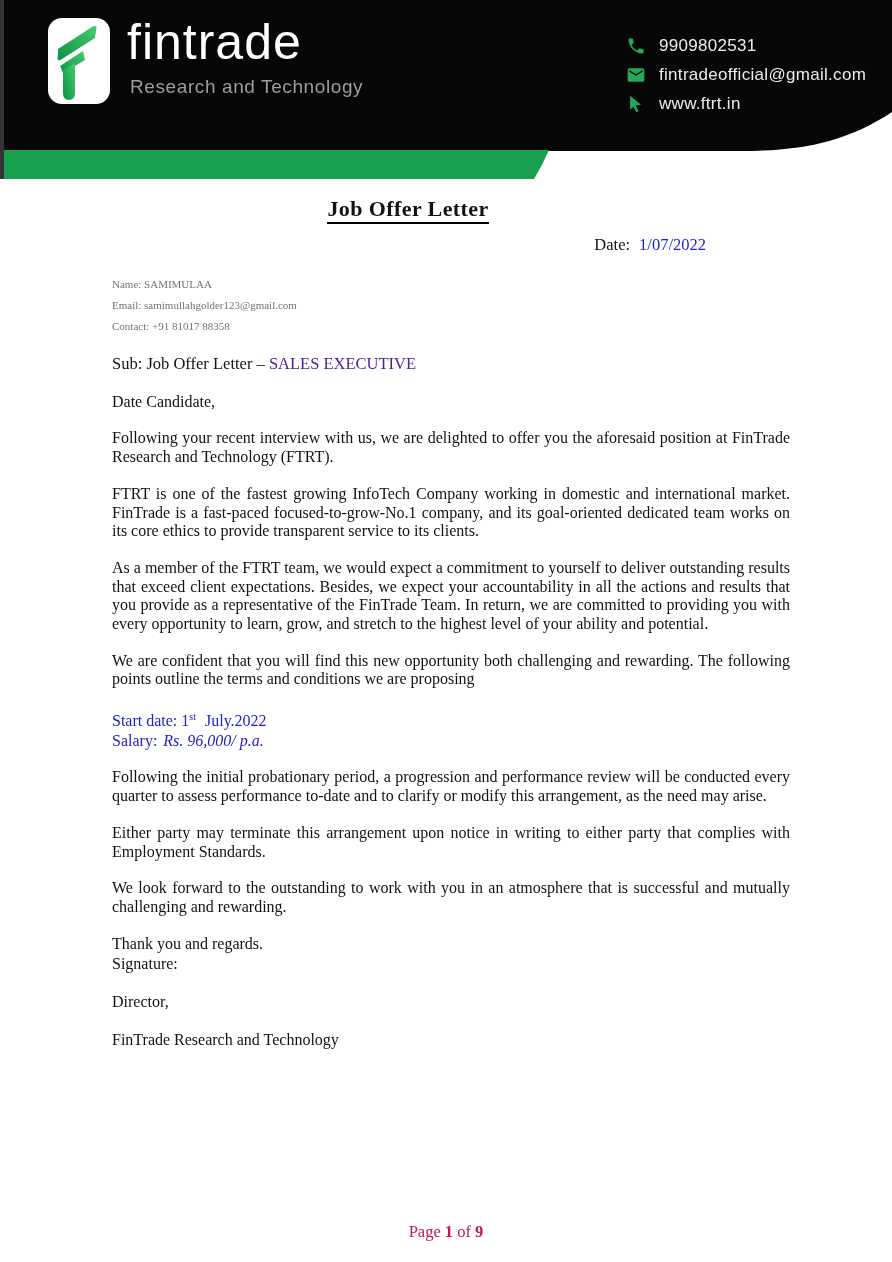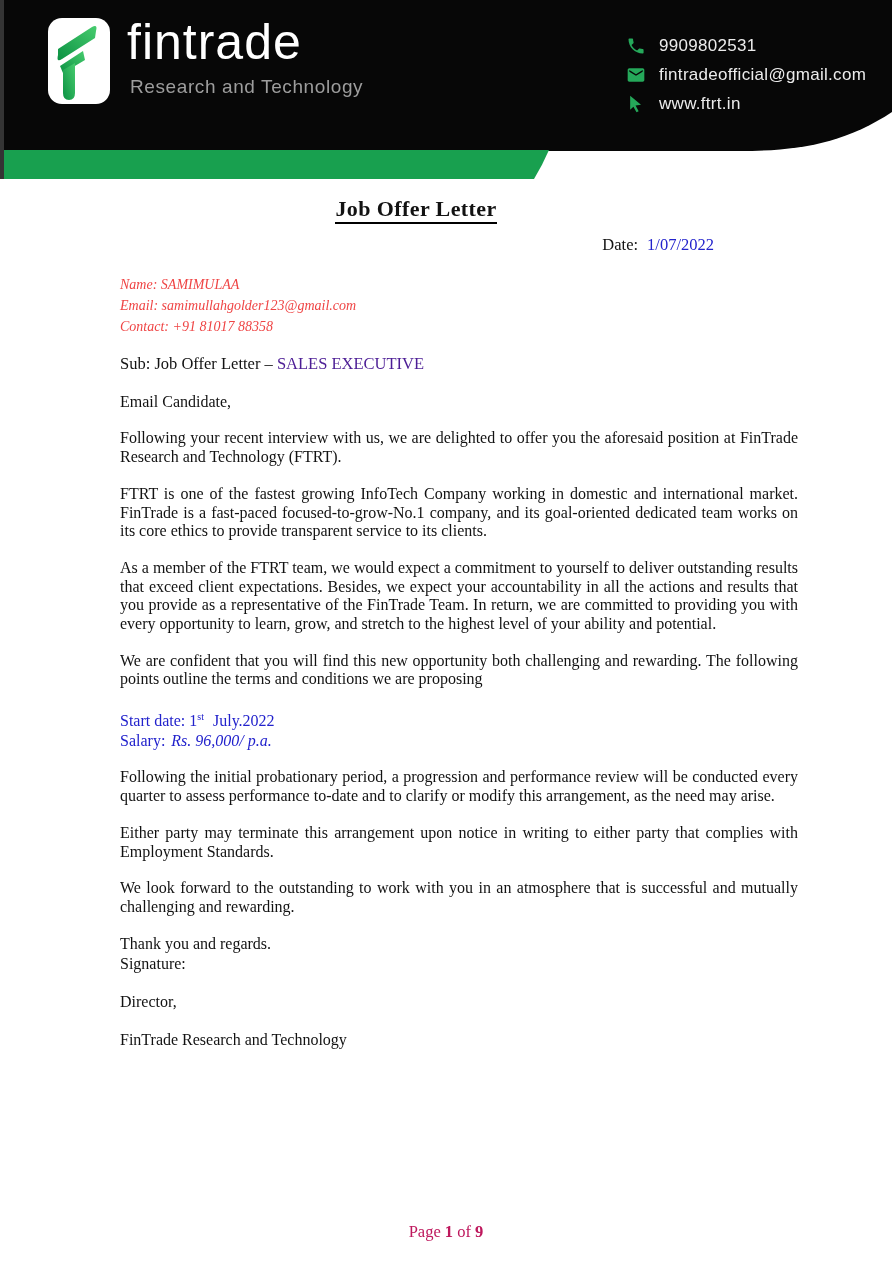--- a/index.html
+++ b/index.html
@@ -25,31 +25,31 @@
     position:absolute;top:76px;left:130px;
     font-family:"Liberation Sans",sans-serif;
     font-size:19px;color:#9d9d9d;letter-spacing:0.6px;
   }
   .contact-block{position:absolute;top:36px;left:626px;width:260px;
     font-family:"Liberation Sans",sans-serif;}
   .contact-row{display:flex;align-items:center;margin-bottom:9px;}
   .contact-row .cicon{width:20px;height:20px;margin-right:13px;flex:0 0 20px;}
   .contact-row .ctext{color:#ececec;font-size:17px;letter-spacing:0.3px;}
   
-  .doc{position:absolute;top:180px;left:12px;width:808px;}
+  .doc{position:absolute;top:180px;left:4px;width:808px;}
   .title-row{text-align:center;margin-top:16px;}
   .title-text{
     font-size:22px;font-weight:bold;letter-spacing:0.4px;
     border-bottom:2px solid #000;padding-bottom:1px;
   }
   .date-row{
     text-align:right;margin:13px 106px 0 0;font-size:16.5px;
   }
   .date-value{color:#2222cc;margin-left:9px;}
-  .candidate{margin:19px 0 0 108px;color:#ef4444;font-size:14px;line-height:21px;font-style:italic;}
+  .candidate{margin:19px 0 0 108px;color:#737373;font-size:11px;line-height:21px;}
   .body-block{margin-left:108px;width:678px;font-size:16px;line-height:18.7px;}
   .para{margin:18px 0 0 0;text-align:justify;}
   .para-left{margin:18px 0 0 0;text-align:left;}
   .blue{color:#4c1d95;}
   .terms{margin-top:18px;color:#2222cc;line-height:19.5px;font-size:16px;}
   .terms sup{font-size:10px;}
   .terms .sal-val{font-style:italic;margin-left:2px;}
   .terms .sd-rest{margin-left:9px;}
   .footer{
     position:absolute;top:1222px;left:0;width:892px;
@@ -121,21 +121,21 @@
       <div><span>Name: </span><span>SAMIMULAA</span></div>
       <div><span>Email: </span><span>samimullahgolder123@gmail.com</span></div>
       <div><span>Contact: </span><span>+91 81017 88358</span></div>
     </div>
 
     <div class="body-block">
       <div class="para-left" style="font-size:16.5px;">
         <span>Sub: Job Offer Letter – </span><span class="blue">SALES EXECUTIVE</span>
       </div>
 
-      <div class="para-left" style="margin-top:19px;">Email Candidate,</div>
+      <div class="para-left" style="margin-top:19px;">Date Candidate,</div>
 
       <p class="para">Following your recent interview with us, we are delighted to offer you the aforesaid position at FinTrade Research and Technology (FTRT).</p>
       <p class="para">FTRT is one of the fastest growing InfoTech Company working in domestic and international market. FinTrade is a fast-paced focused-to-grow-No.1 company, and its goal-oriented dedicated team works on its core ethics to provide transparent service to its clients.</p>
       <p class="para">As a member of the FTRT team, we would expect a commitment to yourself to deliver outstanding results that exceed client expectations. Besides, we expect your accountability in all the actions and results that you provide as a representative of the FinTrade Team. In return, we are committed to providing you with every opportunity to learn, grow, and stretch to the highest level of your ability and potential.</p>
       <p class="para">We are confident that you will find this new opportunity both challenging and rewarding. The following points outline the terms and conditions we are proposing</p>
 
       <div class="terms">
         <div>
           <span>Start date: 1</span><sup>st</sup><span class="sd-rest">July.2022</span>
         </div>

